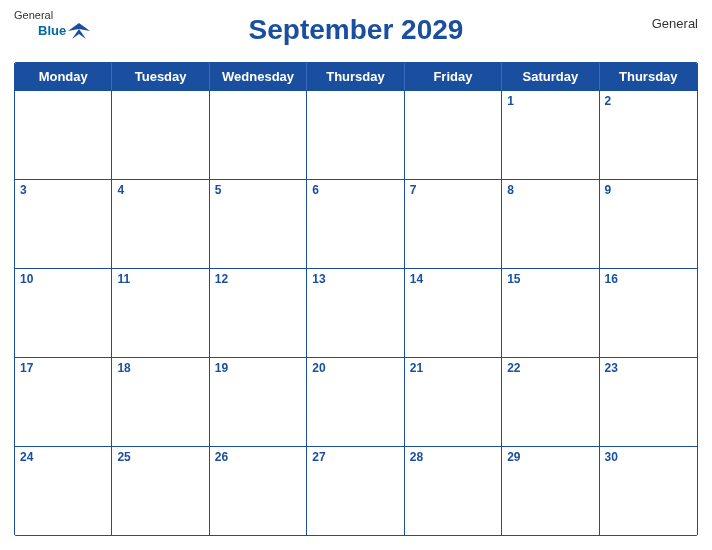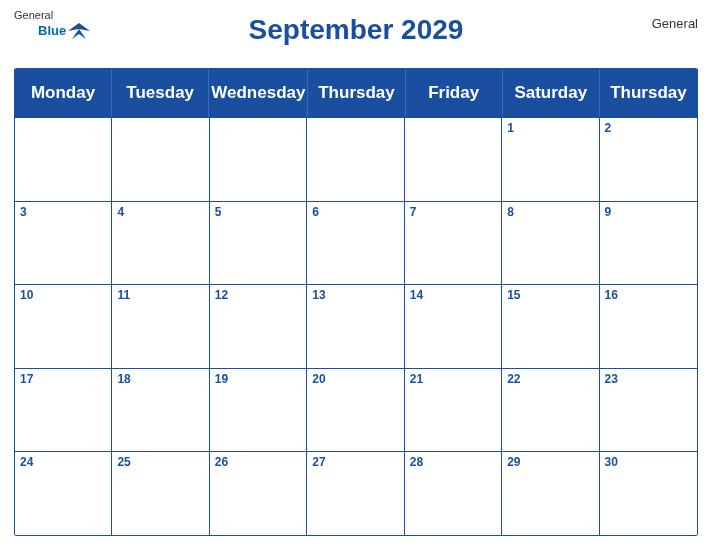--- a/index.html
+++ b/index.html
@@ -16,21 +16,21 @@
       background: #fff;
       padding: 10px 14px 14px 14px;
       display: flex;
       flex-direction: column;
     }
     .header {
       display: flex;
       align-items: flex-end;
       justify-content: center;
       position: relative;
-      padding: 4px 0 22px 0;
+      padding: 4px 0 16px 0;
     }
     .logo {
       position: absolute;
       left: 0;
       top: 0;
       display: flex;
       flex-direction: column;
       align-items: center;
       line-height: 1;
     }
@@ -70,24 +70,24 @@
       border-radius: 2px;
       overflow: hidden;
     }
     .cal-header {
       display: grid;
       grid-template-columns: repeat(7, 1fr);
       background: #1a4fa0;
     }
     .cal-header-cell {
       color: #fff;
-      font-size: 17px;
+      font-size: 13px;
       font-weight: bold;
       text-align: center;
-      padding: 14px 2px;
+      padding: 6px 2px;
       border-right: 1px solid #3a6abf;
     }
     .cal-header-cell:last-child {
       border-right: none;
     }
     .cal-body {
       flex: 1;
       display: flex;
       flex-direction: column;
     }

